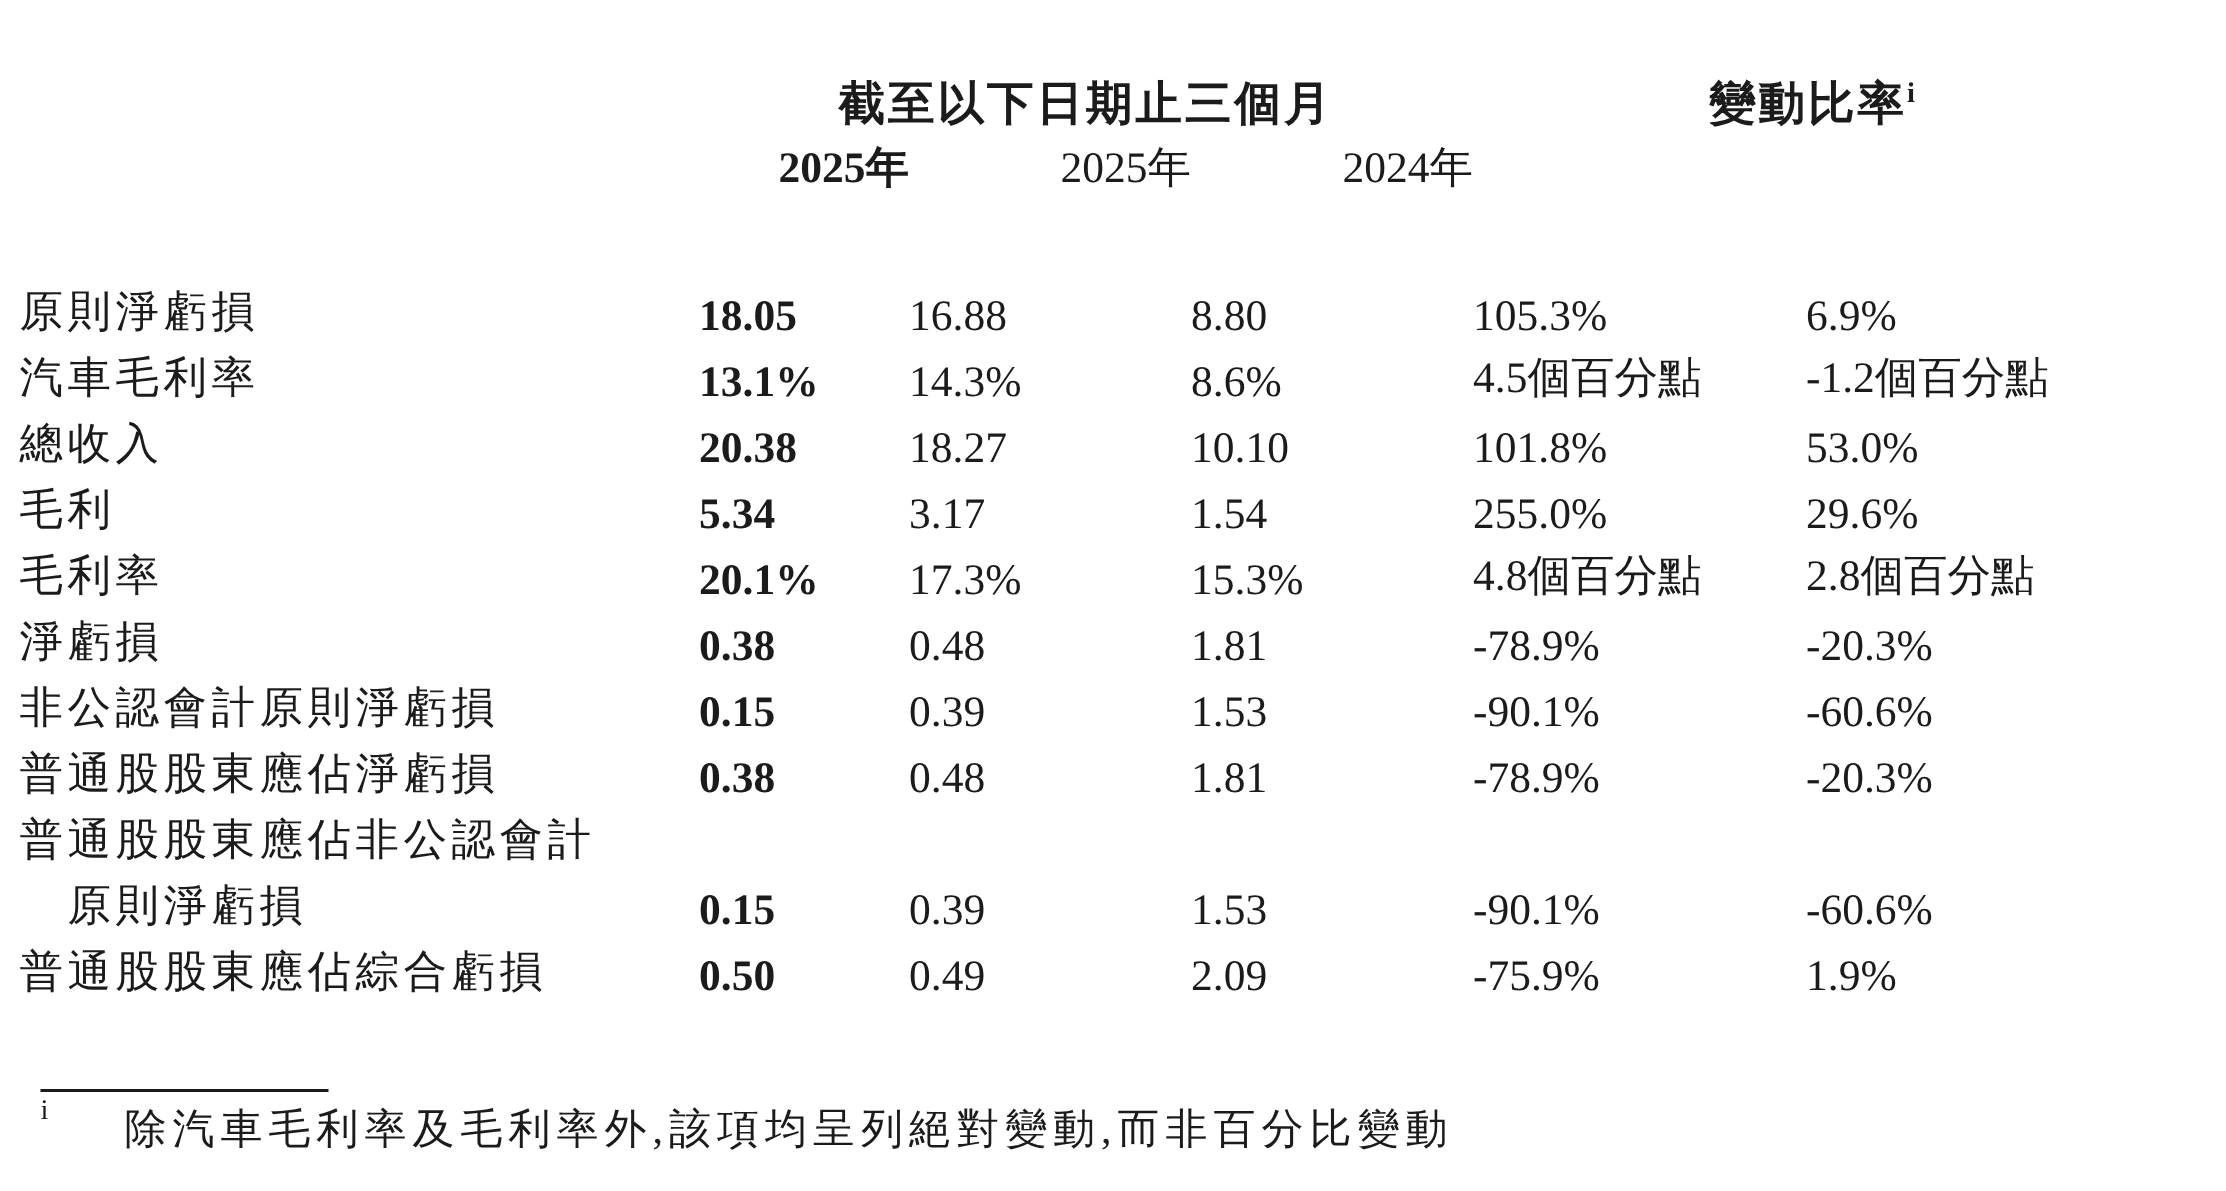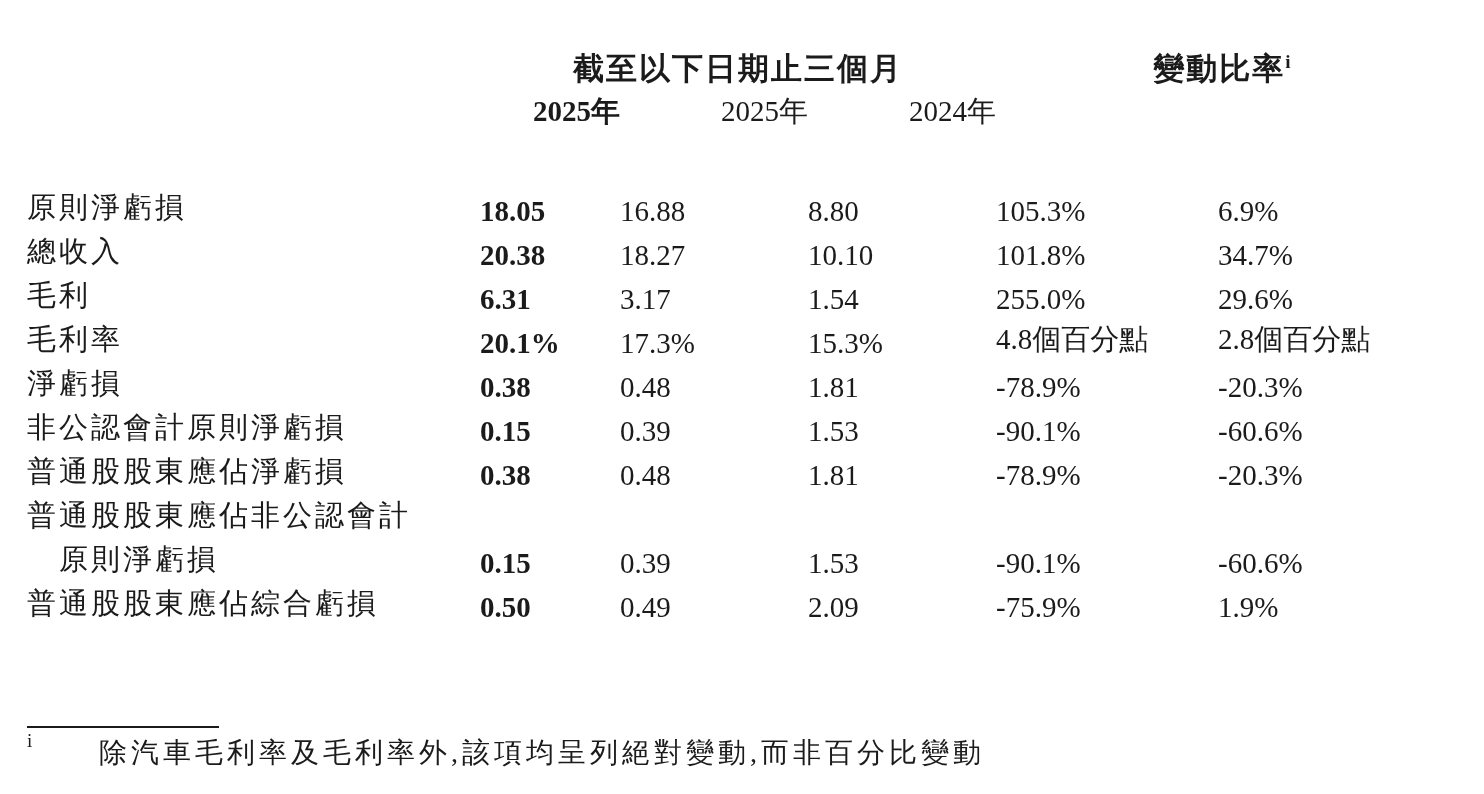--- a/index.html
+++ b/index.html
@@ -12,21 +12,21 @@
     height: 794px;
     overflow: hidden;
     font-family: "Liberation Serif", "DejaVu Serif", serif;
     color: #1b1b1b;
   }
   .page {
     position: relative;
     width: 1484px;
     height: 794px;
     box-sizing: border-box;
-    padding: 40px 0 0 27px;
+    padding: 40px 0 0 13px;
   }
   table.fin {
     border-collapse: collapse;
     table-layout: fixed;
     width: 1421px;
   }
   col.c-label { width: 453px; }
   col.c-v1 { width: 140px; }
   col.c-v2 { width: 188px; }
   col.c-v3 { width: 188px; }
@@ -81,21 +81,21 @@
   }
   .footnote-line .fn-i {
     position: absolute;
     left: 0;
     top: -4px;
     font-size: 19px;
     letter-spacing: 0;
   }
   .footnote-line .fn-text {
     display: inline-block;
-    margin-left: 72px;
+    margin-left: 56px;
   }
 </style>
 </head>
 <body>
 
 <div class="page">
 
   <table class="fin">
     <colgroup>
       <col class="c-label">
@@ -133,33 +133,41 @@
 
     <tr class="data">
       <td class="lbl">原則淨虧損</td>
       <td class="num bold">18.05</td>
       <td class="num">16.88</td>
       <td class="num">8.80</td>
       <td class="num">105.3%</td>
       <td class="num">6.9%</td>
     </tr>
 
+    <tr class="data">
+      <td class="lbl">汽車毛利率</td>
+      <td class="num bold">13.1%</td>
+      <td class="num">14.3%</td>
+      <td class="num">8.6%</td>
+      <td class="num">4.5個百分點</td>
+      <td class="num">-1.2個百分點</td>
+    </tr>
 
     <tr class="data">
       <td class="lbl">總收入</td>
       <td class="num bold">20.38</td>
       <td class="num">18.27</td>
       <td class="num">10.10</td>
       <td class="num">101.8%</td>
-      <td class="num">34.7%</td>
+      <td class="num">53.0%</td>
     </tr>
 
     <tr class="data">
       <td class="lbl">毛利</td>
-      <td class="num bold">6.31</td>
+      <td class="num bold">5.34</td>
       <td class="num">3.17</td>
       <td class="num">1.54</td>
       <td class="num">255.0%</td>
       <td class="num">29.6%</td>
     </tr>
 
     <tr class="data">
       <td class="lbl">毛利率</td>
       <td class="num bold">20.1%</td>
       <td class="num">17.3%</td>

